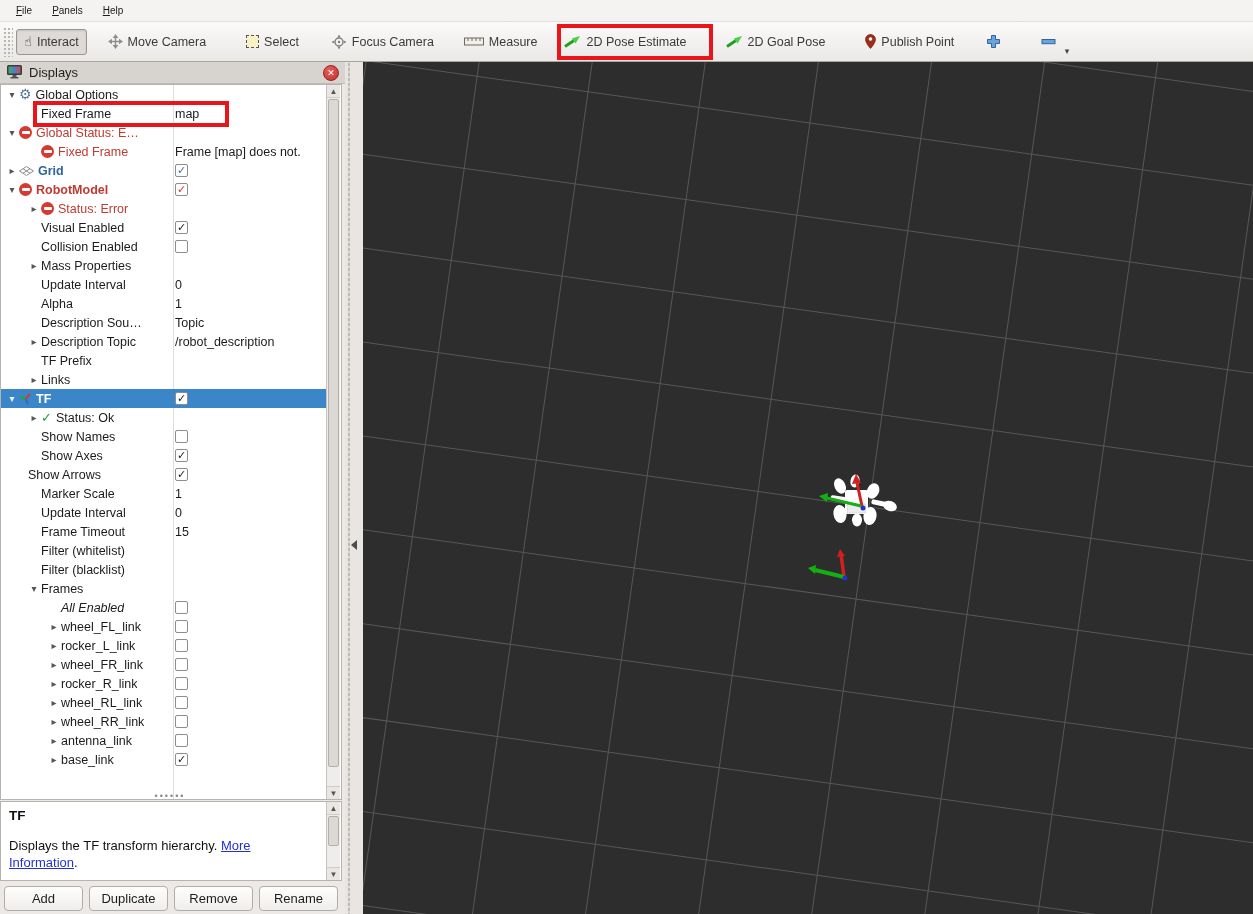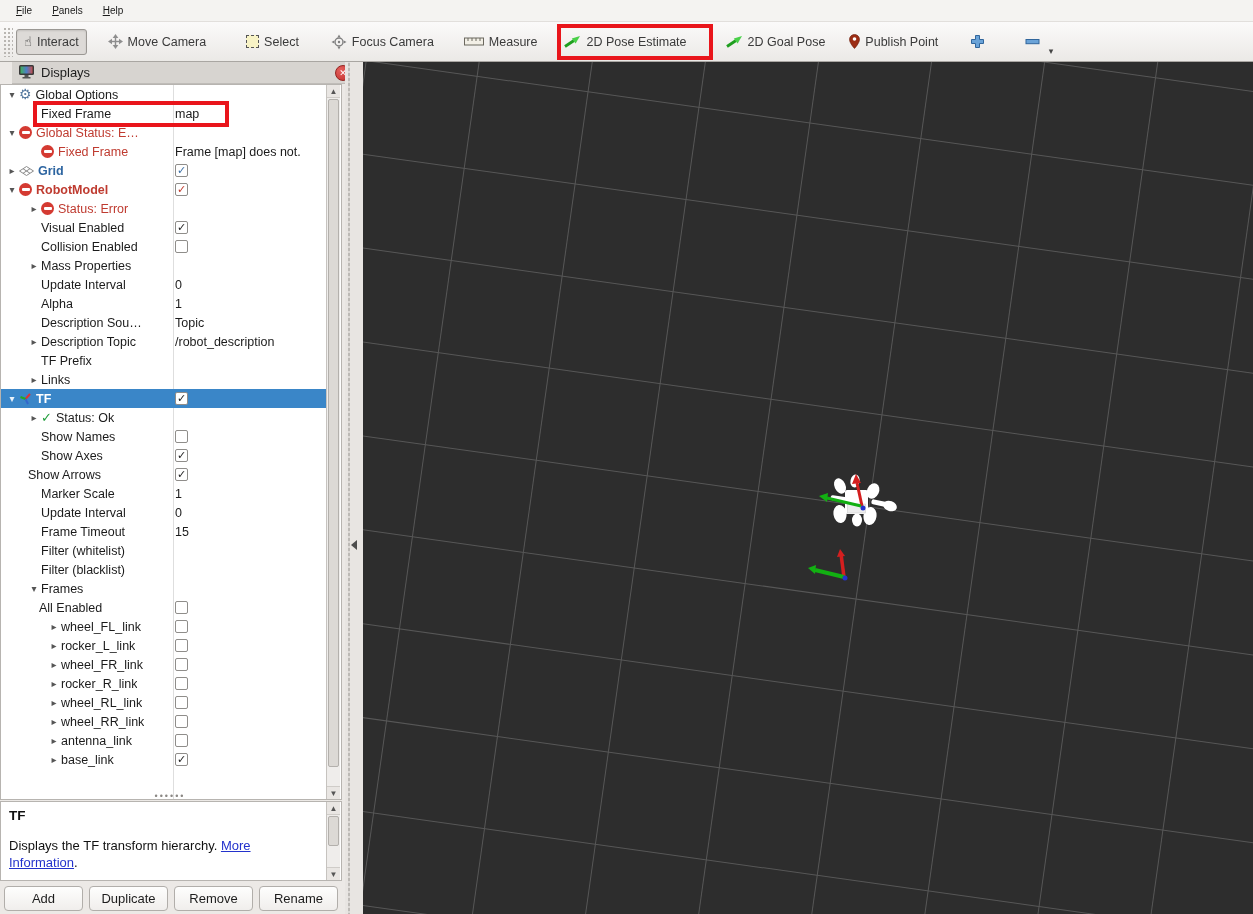--- a/index.html
+++ b/index.html
@@ -26,21 +26,21 @@
   .tool.active { background:#dddad7; border:1px solid #9a9793; box-shadow:inset 0 1px 2px rgba(0,0,0,.12); }
   .tool .ticon { display:inline-flex; align-items:center; justify-content:center; }
   .select-box { width:13px; height:13px; border:1px dashed #555; background:#f8f3c6; }
   .hand-glyph { font-size:13px; line-height:13px; color:#333; }
   .tool .caret { position:absolute; right:-6px; bottom:-2px; font-size:9px; color:#444; }
 
   
   .anno { position:absolute; border:4px solid #e9151b; z-index:60; pointer-events:none; }
 
   
-  .panel-title { position:absolute; left:12px; top:62px; width:345px; height:22px;
+  .panel-title { position:absolute; left:0; top:62px; width:345px; height:22px;
                  background:#d7d4d0; display:flex; align-items:center; gap:6px;
                  padding-left:6px; font-size:13px; color:#1d1d1d; border-bottom:1px solid #bfbcb8; }
   .close-btn { position:absolute; right:6px; top:3px; width:16px; height:16px; border-radius:50%;
                background:radial-gradient(circle at 35% 30%, #e4605d, #c22f2b); border:1px solid #932320;
                color:#fff; font-size:9px; line-height:14px; text-align:center; cursor:default; }
 
   .tree { position:absolute; left:0; top:84px; width:342px; height:716px; background:#fff;
           border:1px solid #b7b4b0; overflow:hidden; }
   .tree-rows { position:absolute; left:0; top:0; width:326px; height:100%;
                background:linear-gradient(#dedede,#dedede) 172px 0 / 1px 100% no-repeat; }
@@ -167,21 +167,21 @@
       </div>
       <div class="tool" style="margin-right: 24px;">
         <span class="ticon">
           <svg width="18" height="13">
             <line x1="2" y1="11.5" x2="11" y2="5.5" stroke="#1f9e1f" stroke-width="3"></line>
             <polygon points="17,1 8.8,3.4 12.6,8.4" fill="#49d049"></polygon>
           </svg>
         </span>
         <span>2D Pose Estimate</span>
       </div>
-      <div class="tool" style="margin-right: 10px;">
+      <div class="tool" style="margin-right: 26px;">
         <span class="ticon">
           <svg width="18" height="13">
             <line x1="2" y1="11.5" x2="11" y2="5.5" stroke="#1f9e1f" stroke-width="3"></line>
             <polygon points="17,1 8.8,3.4 12.6,8.4" fill="#49d049"></polygon>
           </svg>
         </span>
         <span>2D Goal Pose</span>
       </div>
       <div class="tool" style="margin-right: 18px;">
         <span class="ticon">
@@ -479,21 +479,21 @@
           <div class="tr-value"></div>
         </div>
         <div class="tree-row">
           <div class="tr-left" style="padding-left: 26px;">
             <span class="expander">▾</span>
             <span>Frames</span>
           </div>
           <div class="tr-value"></div>
         </div>
         <div class="tree-row">
-          <div class="tr-left" style="padding-left: 24px;">
+          <div class="tr-left" style="padding-left: 46px; font-style: italic;">
             <span class="expander"></span>
             <span>All Enabled</span>
           </div>
           <div class="tr-value">
             <span class="checkbox"></span>
           </div>
         </div>
         <div class="tree-row">
           <div class="tr-left" style="padding-left: 46px;">
             <span class="expander">▸</span>

